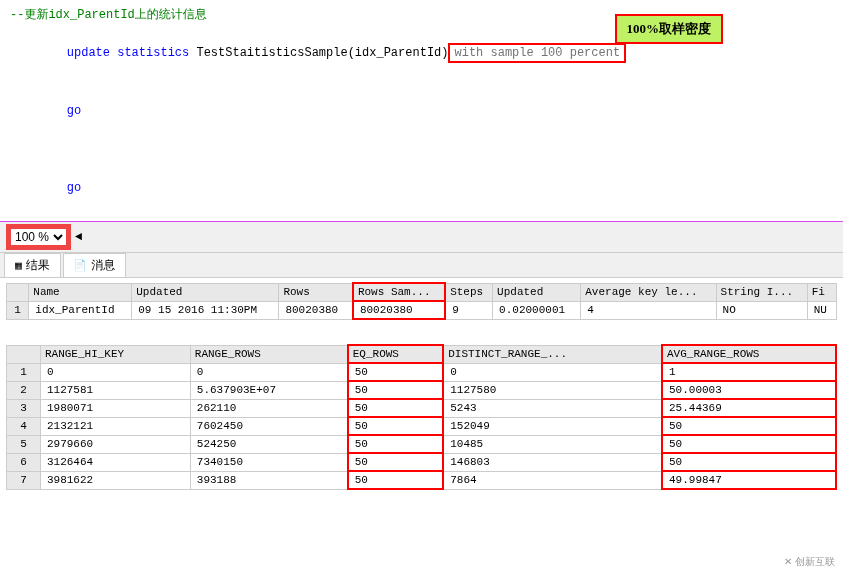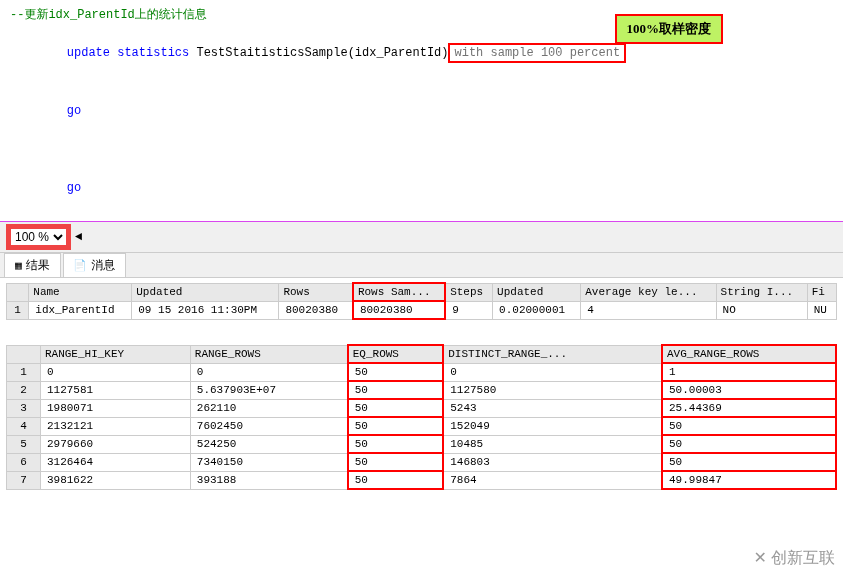--- a/index.html
+++ b/index.html
@@ -126,21 +126,21 @@
       background: #e8e8e8 !important;
     }
 
     .section-gap { height: 8px; }
 
     
     .watermark {
       position: fixed;
       bottom: 8px;
       right: 8px;
-      font-size: 16px;
+      font-size: 10px;
       color: #999;
       font-family: SimSun, serif;
     }
   </style>
 </head>
 <body>
 
 <div class="code-section">
   <div class="code-line code-comment">--更新idx_ParentId上的统计信息</div>
   <div class="code-line">

